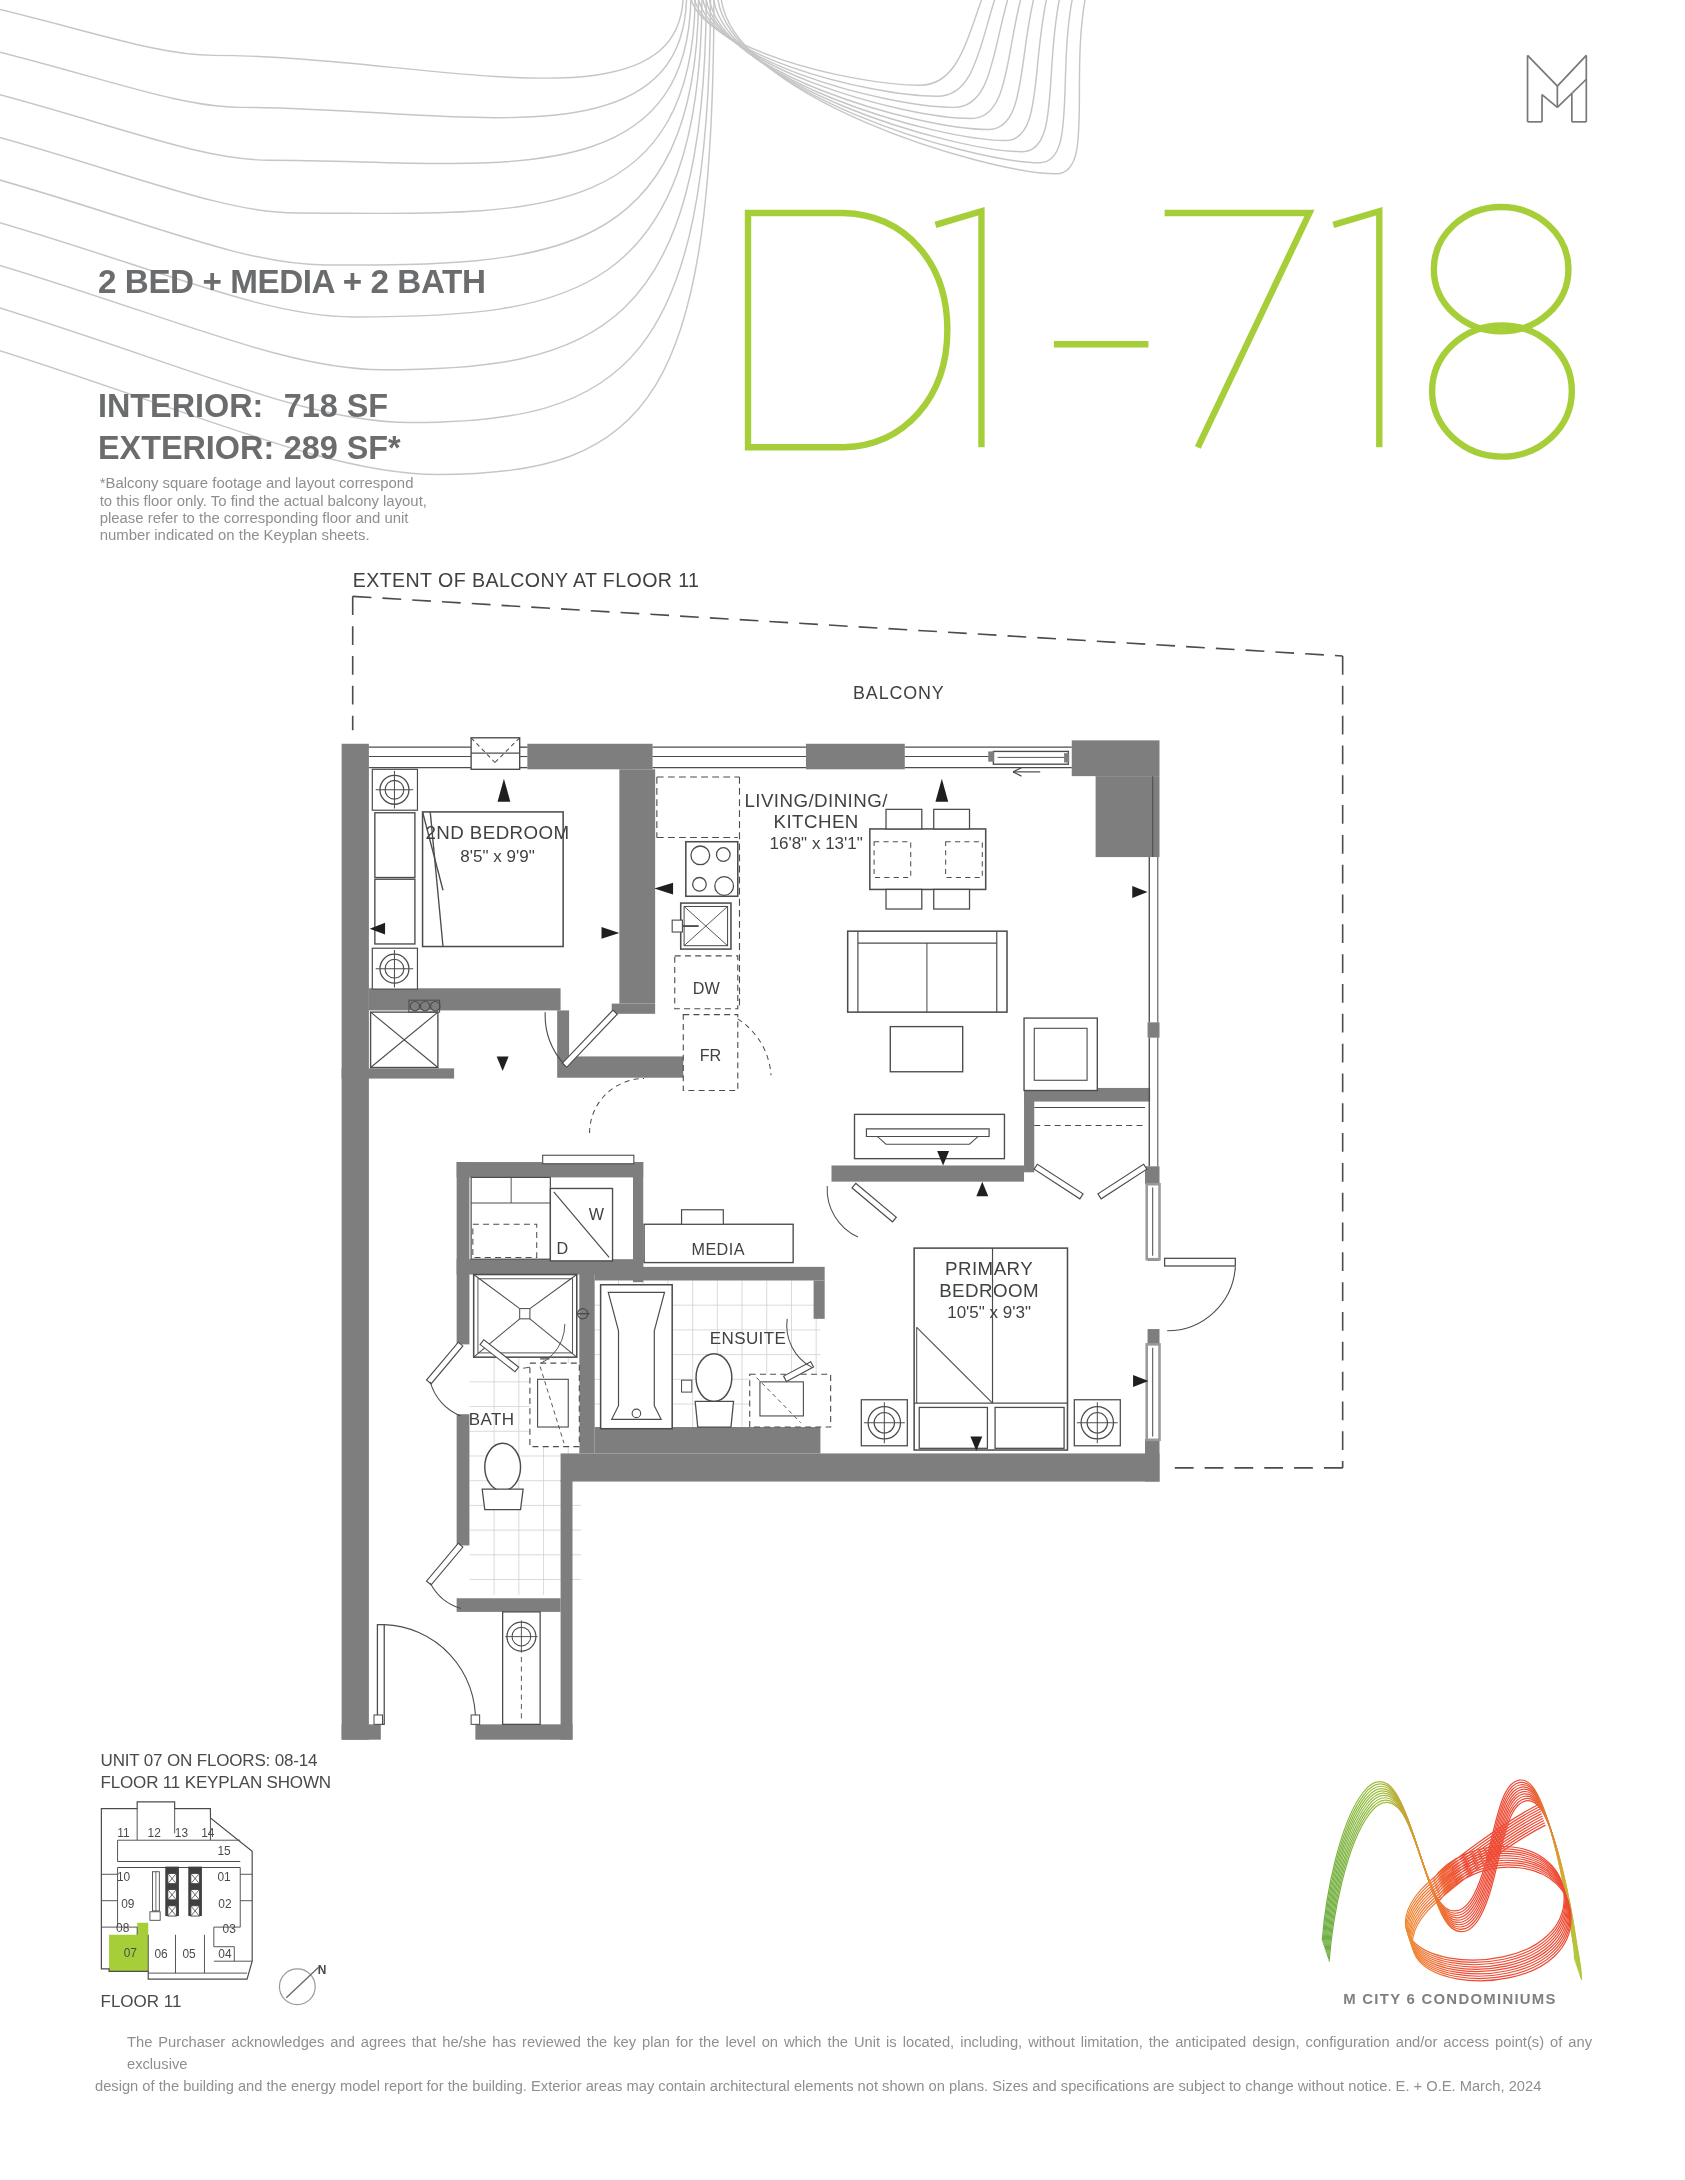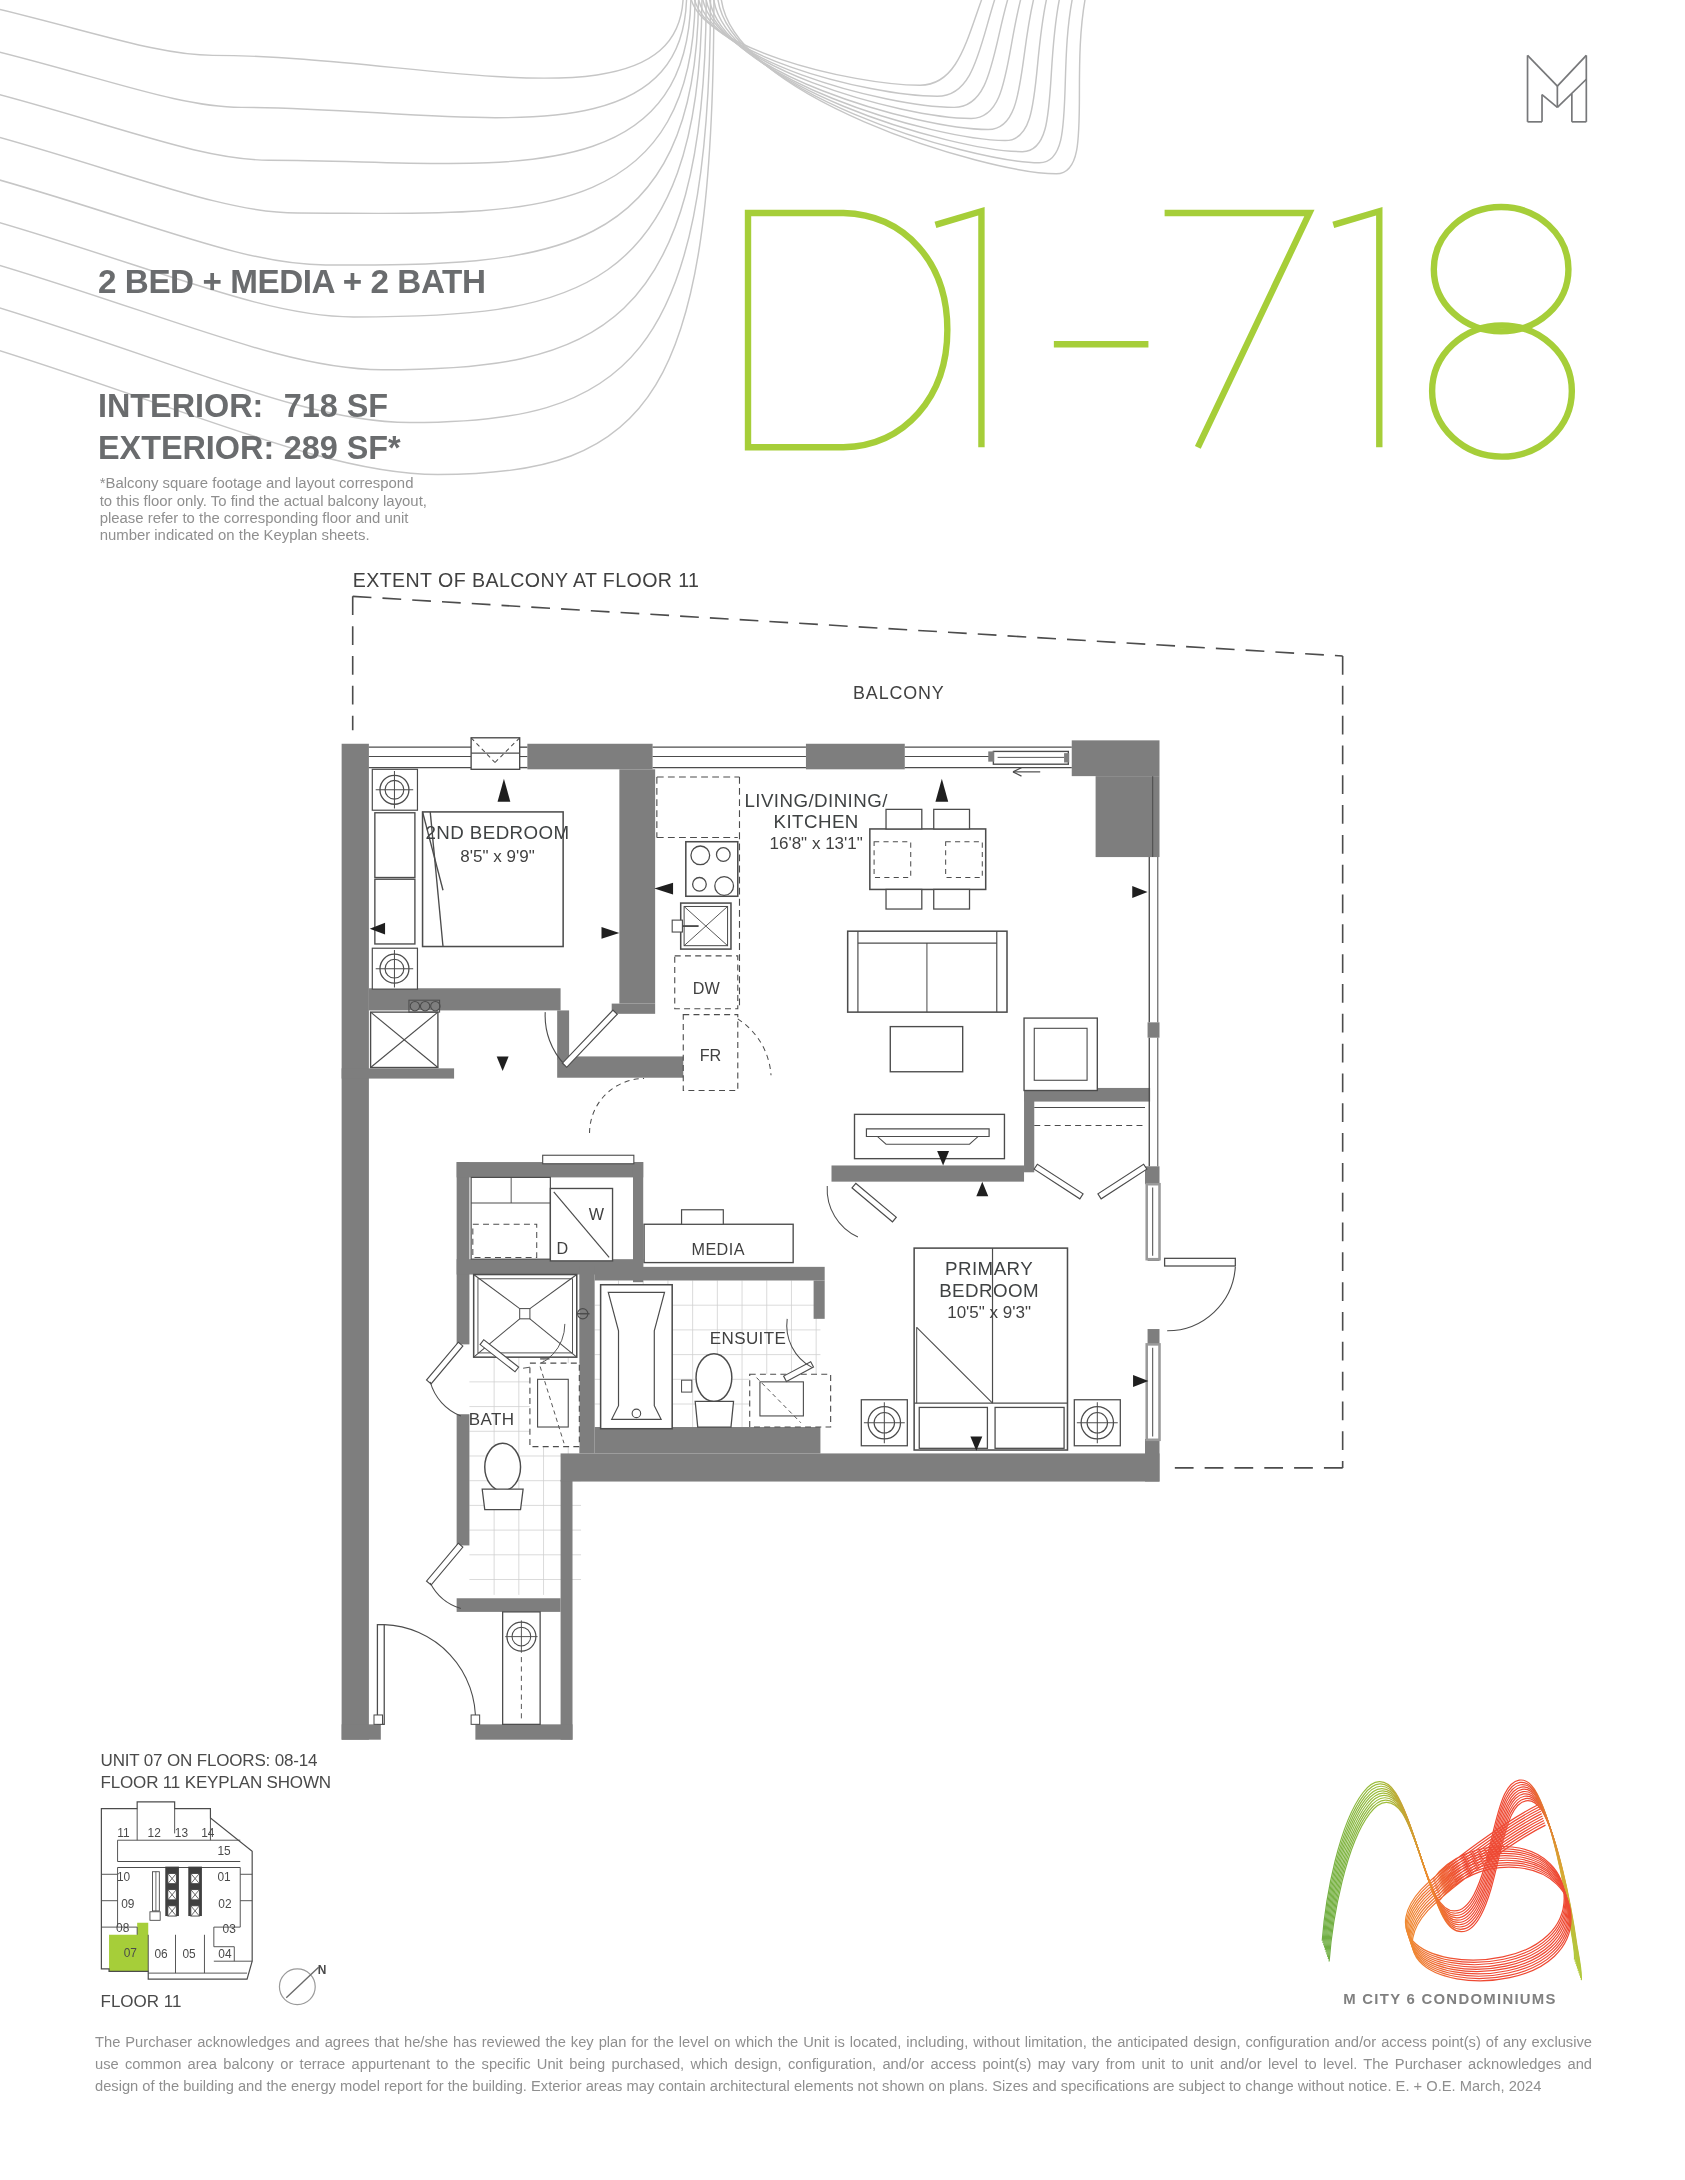--- a/index.html
+++ b/index.html
@@ -449,18 +449,17 @@
 <path d="M 1552,2278 C 1556,2226 1572,2140 1600,2104 C 1612,2088 1626,2086 1638,2104 C 1656,2132 1668,2192 1686,2226 C 1698,2248 1716,2250 1730,2224 C 1748,2190 1752,2136 1766,2106 C 1776,2086 1790,2084 1801,2100 C 1820,2130 1836,2210 1843,2260 C 1847,2282 1849,2292 1848,2300 " transform="translate(6.3 18.9)" stroke="url(#rain)" stroke-width="1.4" fill="none"></path>
 <path d="M 1806,2118 C 1770,2136 1700,2186 1668,2218 C 1648,2240 1644,2262 1658,2278 C 1676,2298 1722,2306 1764,2297 C 1808,2288 1836,2262 1836,2228 C 1836,2196 1812,2172 1775,2168 C 1738,2164 1700,2180 1682,2206" transform="translate(6.3 18.9)" stroke="url(#rain2)" stroke-width="1.4" fill="none"></path>
 <path d="M 1552,2278 C 1556,2226 1572,2140 1600,2104 C 1612,2088 1626,2086 1638,2104 C 1656,2132 1668,2192 1686,2226 C 1698,2248 1716,2250 1730,2224 C 1748,2190 1752,2136 1766,2106 C 1776,2086 1790,2084 1801,2100 C 1820,2130 1836,2210 1843,2260 C 1847,2282 1849,2292 1848,2300 " transform="translate(7.2 21.6)" stroke="url(#rain)" stroke-width="1.4" fill="none"></path>
 <path d="M 1806,2118 C 1770,2136 1700,2186 1668,2218 C 1648,2240 1644,2262 1658,2278 C 1676,2298 1722,2306 1764,2297 C 1808,2288 1836,2262 1836,2228 C 1836,2196 1812,2172 1775,2168 C 1738,2164 1700,2180 1682,2206" transform="translate(7.2 21.6)" stroke="url(#rain2)" stroke-width="1.4" fill="none"></path>
 <path d="M 1552,2278 C 1556,2226 1572,2140 1600,2104 C 1612,2088 1626,2086 1638,2104 C 1656,2132 1668,2192 1686,2226 C 1698,2248 1716,2250 1730,2224 C 1748,2190 1752,2136 1766,2106 C 1776,2086 1790,2084 1801,2100 C 1820,2130 1836,2210 1843,2260 C 1847,2282 1849,2292 1848,2300 " transform="translate(8.1 24.3)" stroke="url(#rain)" stroke-width="1.4" fill="none"></path>
 <path d="M 1806,2118 C 1770,2136 1700,2186 1668,2218 C 1648,2240 1644,2262 1658,2278 C 1676,2298 1722,2306 1764,2297 C 1808,2288 1836,2262 1836,2228 C 1836,2196 1812,2172 1775,2168 C 1738,2164 1700,2180 1682,2206" transform="translate(8.1 24.3)" stroke="url(#rain2)" stroke-width="1.4" fill="none"></path>
 <text x="1702" y="2352" font-size="17.5" fill="#808080" text-anchor="middle" font-weight="bold" letter-spacing="1.5" font-family="Liberation Sans, sans-serif">M CITY 6 CONDOMINIUMS</text>
   </g>
 </svg>
 <div style="position:absolute;left:95px;top:2031px;width:1497px;font-size:14.7px;line-height:22px;color:#8f8f8f;">
-      <div style="text-align:justify;text-align-last:justify;white-space:normal;">The Purchaser acknowledges and agrees that he/she has reviewed the key plan for the level on which the Unit is located, including, without limitation, the anticipated design, configuration and/or access point(s) of any exclusive</div>
-      <div style="text-align:justify;text-align-last:justify;white-space:normal;">use common area balcony or terrace appurtenant to the specific Unit being purchased, which design, configuration, and/or access point(s) may vary from unit to unit and/or level to level. The Purchaser acknowledges and</div>
+      <div style="text-align:justify;text-align-last:justify;white-space:normal;margin-left:32px;">The Purchaser acknowledges and agrees that he/she has reviewed the key plan for the level on which the Unit is located, including, without limitation, the anticipated design, configuration and/or access point(s) of any exclusive</div>
       <div style="white-space:normal;">design of the building and the energy model report for the building. Exterior areas may contain architectural elements not shown on plans. Sizes and specifications are subject to change without notice. E. + O.E. March, 2024</div>
     </div>
 </div>
 
 
 </body></html>

